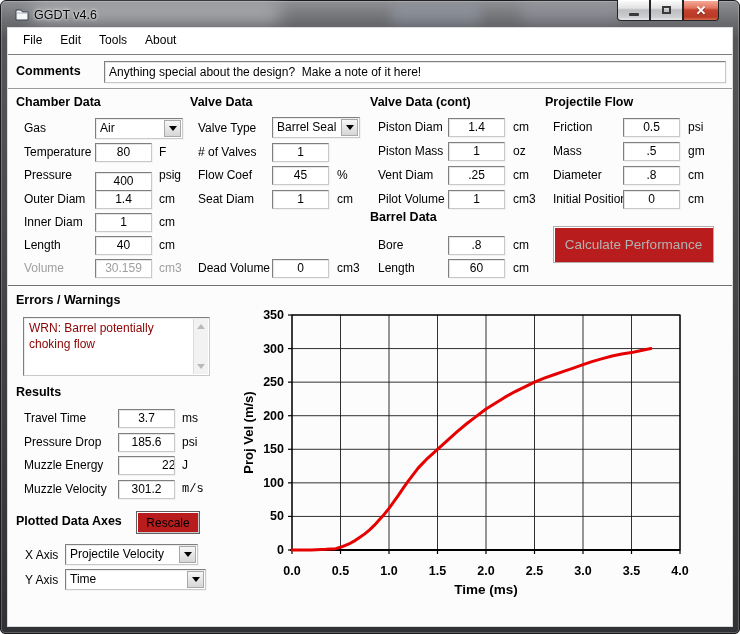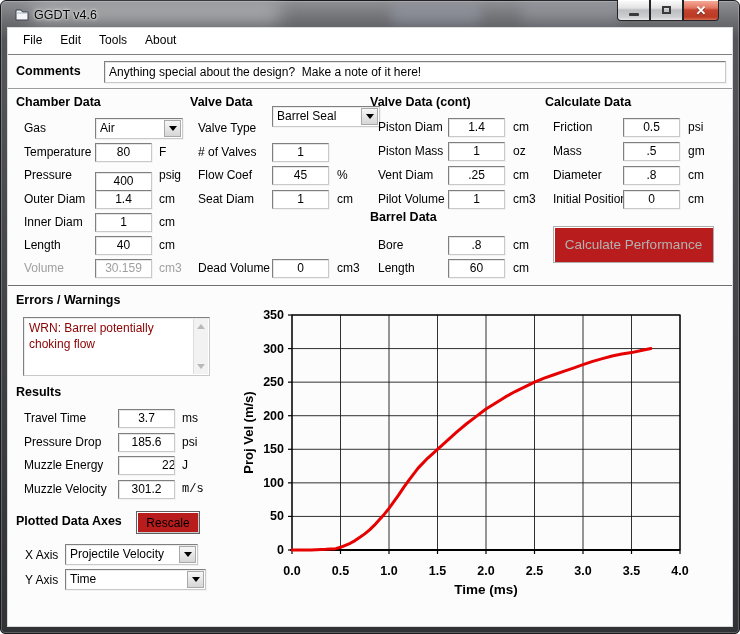--- a/index.html
+++ b/index.html
@@ -176,21 +176,21 @@
 <div class="unit" style="left:159px;top:215px;">cm</div>
 <div class="lbl" style="left:24px;top:238px;">Length</div>
 <div class="field" style="left:95px;top:236px;width:57px;">40</div>
 <div class="unit" style="left:159px;top:238px;">cm</div>
 <div class="lbl dis" style="left:24px;top:261px;">Volume</div>
 <div class="field dis" style="left:95px;top:259px;width:57px;">30.159</div>
 <div class="unit dis" style="left:159px;top:261px;">cm3</div>
 
 <div class="heading" style="left:190px;top:95px;">Valve Data</div>
 <div class="lbl" style="left:198px;top:121px;">Valve Type</div>
-<div class="combo" style="left:272px;top:106px;width:108px;padding-left:31px;">
+<div class="combo" style="left:272px;top:117px;width:88px;padding-left:31px;">
   <span class="combo-val">Barrel Seal</span>
   <span class="combo-btn">
       <span class="tri"></span>
     </span>
 </div>
 <div class="lbl" style="left:198px;top:145px;"># of Valves</div>
 <div class="field" style="left:272px;top:143px;width:57px;">1</div>
 <div class="lbl" style="left:198px;top:168px;">Flow Coef</div>
 <div class="field" style="left:272px;top:166px;width:57px;">45</div>
 <div class="unit" style="left:337px;top:168px;">%</div>
@@ -216,21 +216,21 @@
 <div class="unit" style="left:513px;top:192px;">cm3</div>
 
 <div class="heading" style="left:370px;top:210px;">Barrel Data</div>
 <div class="lbl" style="left:378px;top:238px;">Bore</div>
 <div class="field" style="left:448px;top:236px;width:57px;">.8</div>
 <div class="unit" style="left:513px;top:238px;">cm</div>
 <div class="lbl" style="left:378px;top:261px;">Length</div>
 <div class="field" style="left:448px;top:259px;width:57px;">60</div>
 <div class="unit" style="left:513px;top:261px;">cm</div>
 
-<div class="heading" style="left:545px;top:95px;">Calculate Data</div>
+<div class="heading" style="left:545px;top:95px;">Projectile Flow</div>
 <div class="lbl" style="left:553px;top:120px;">Friction</div>
 <div class="field" style="left:623px;top:118px;width:57px;">0.5</div>
 <div class="unit" style="left:688px;top:120px;">psi</div>
 <div class="lbl" style="left:553px;top:144px;">Mass</div>
 <div class="field" style="left:623px;top:142px;width:57px;">.5</div>
 <div class="unit" style="left:688px;top:144px;">gm</div>
 <div class="lbl" style="left:553px;top:168px;">Diameter</div>
 <div class="field" style="left:623px;top:166px;width:57px;">.8</div>
 <div class="unit" style="left:688px;top:168px;">cm</div>
 <div class="lbl" style="left:553px;top:192px;">Initial Position</div>

